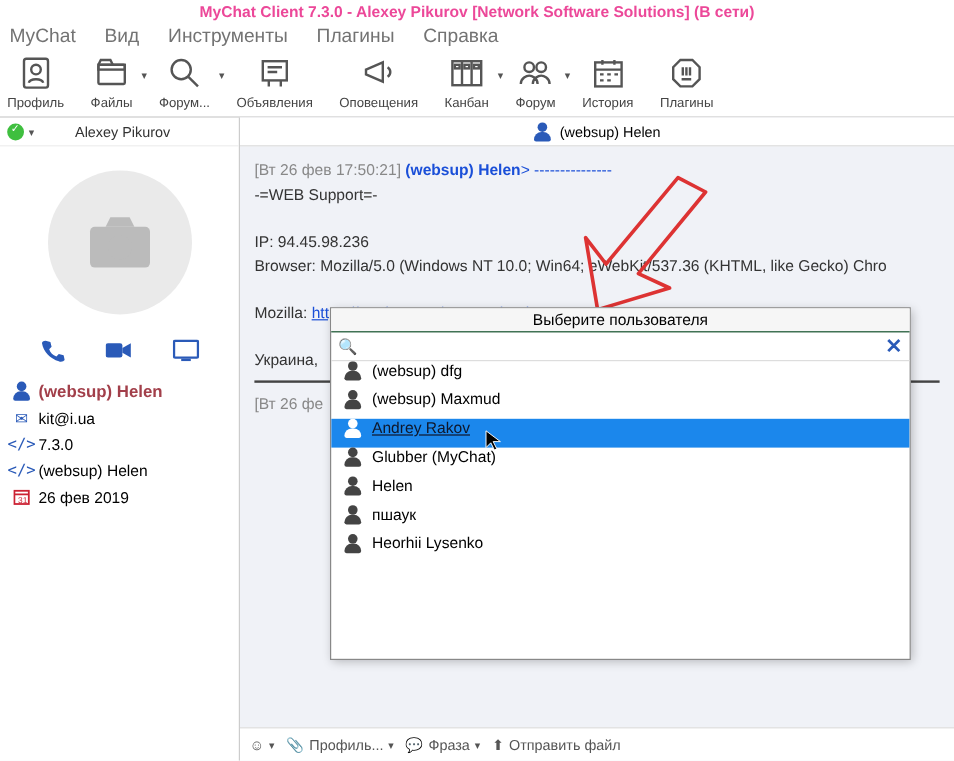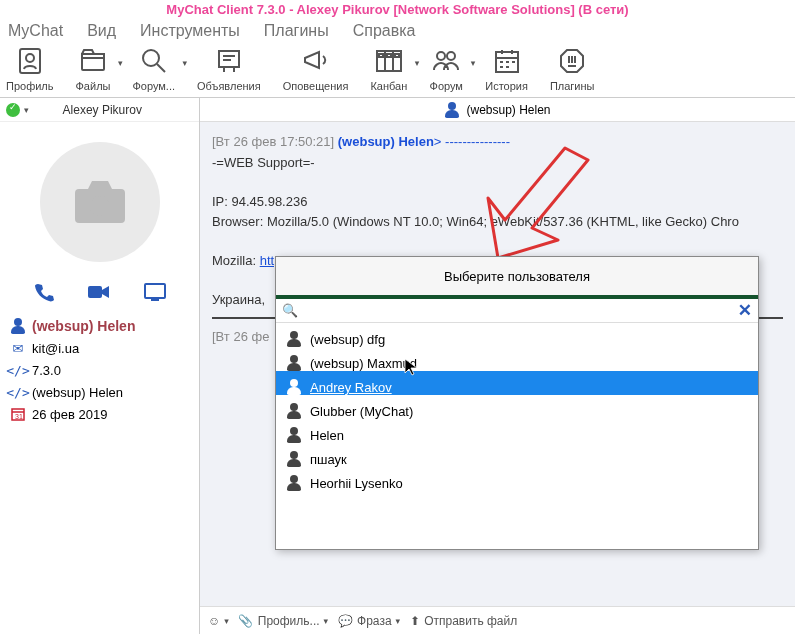--- a/index.html
+++ b/index.html
@@ -31,27 +31,27 @@
 .messages { flex: 1; padding: 12px; font-size: 13px; color: #333; overflow: hidden; position: relative; }
 .msg-ts { color: #888; }
 .msg-from { color: #1a4fd8; font-weight: bold; }
 .msg-arrow { color: #1a4fd8; }
 .msg-body { margin-top: 4px; line-height: 1.5; }
 .reflink a { color: #1a4fd8; }
 .hr-line { border-bottom: 2px solid #444; margin: 8px 0; width: 100%; }
 .input-bar { height: 28px; display: flex; align-items: center; gap: 10px; padding: 0 8px; background: #fff; border-top: 1px solid #ddd; font-size: 12px; color: #555; }
 .input-bar .grp { display: flex; align-items: center; gap: 4px; }
 .popup { position: absolute; left: 275px; top: 256px; width: 484px; height: 294px; background: #fff; border: 1px solid #888; box-shadow: 2px 2px 8px rgba(0,0,0,0.25); z-index: 10; display: flex; flex-direction: column; }
-.popup-title { height: 42px; display: flex; align-items: center; justify-content: center; font-size: 13px; border-bottom: 4px solid #14532d; background: #f6f6f6; }
+.popup-title { height: 20px; display: flex; align-items: center; justify-content: center; font-size: 13px; border-bottom: 1px solid #14532d; background: #f6f6f6; }
 .popup-search { height: 24px; display: flex; align-items: center; padding: 0 6px; border-bottom: 1px solid #ddd; }
 .popup-search .mag { color: #888; font-size: 13px; }
 .popup-search .close-x { margin-left: auto; color: #2a5ab8; font-size: 17px; font-weight: bold; cursor: pointer; }
 .popup-list { flex: 1; overflow: auto; }
-.popup-item { height: 24px; display: flex; align-items: flex-end; gap: 8px; padding: 0 10px; font-size: 13px; }
-.popup-item.selected { background: #1b87ec; color: #ffffff; }
+.popup-item { height: 24px; display: flex; align-items: flex-start; gap: 8px; padding: 0 10px; font-size: 13px; }
+.popup-item.selected { background: #1b87ec; color: #0f172a; }
 .popup-item.selected span { text-decoration: underline; }
 .u-icon { width: 16px; height: 16px; display: inline-block; position: relative; }
 .u-icon::before { content: ""; position: absolute; width: 8px; height: 8px; background: #444; border-radius: 50%; left: 4px; top: 0; }
 .u-icon::after { content: ""; position: absolute; width: 14px; height: 8px; background: #444; border-radius: 7px 7px 2px 2px; left: 1px; top: 8px; }
 .u-icon.blue::before, .u-icon.blue::after { background: #2a5ab8; }
 .u-icon.sel::before, .u-icon.sel::after { background: #fff; }
 .arrow-annotation { position: absolute; left: 470px; top: 140px; z-index: 5; pointer-events: none; }
 .cursor-ptr { position: absolute; left: 404px; top: 358px; z-index: 20; font-size: 14px; pointer-events: none; }
 </style>
 </head>

